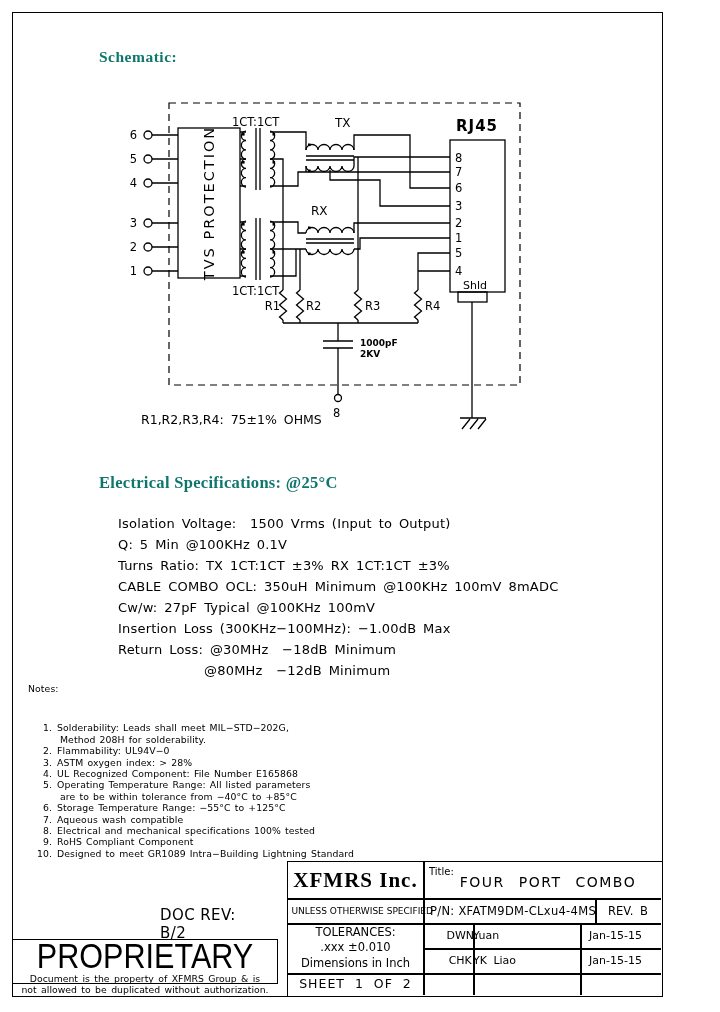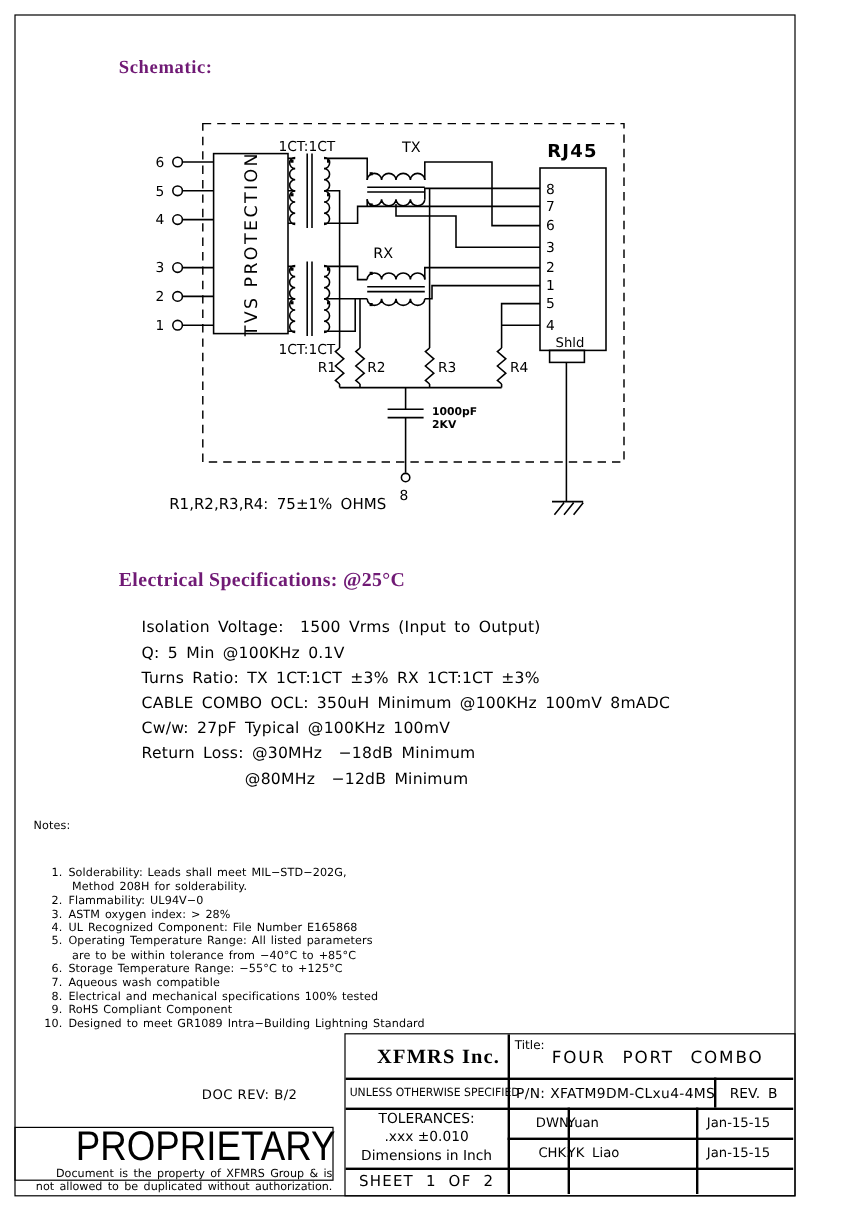--- a/index.html
+++ b/index.html
@@ -1,60 +1,60 @@
 <!DOCTYPE html>
 <html><head>
 <meta charset="utf-8">
 <style>
   html,body{margin:0;padding:0;background:#fff;}
   .page{position:relative;width:720px;height:1012px;background:#fff;color:#000;
         font-family:"DejaVu Sans",sans-serif;overflow:hidden;}
   .page-border{position:absolute;left:12px;top:12px;width:651px;height:985px;
         border:1.8px solid #000;box-sizing:border-box;}
-  .serif-head{position:absolute;font-family:"Liberation Serif",serif;font-weight:bold;color:#701a75;}
+  .serif-head{position:absolute;font-family:"Liberation Serif",serif;font-weight:bold;color:#0f766e;}
   .schem-head{left:99px;top:48px;font-size:15.5px;letter-spacing:.5px;}
   .elec-head{left:99px;top:473px;font-size:16.5px;letter-spacing:.3px;}
   svg.schematic{position:absolute;left:0;top:0;width:720px;height:460px;}
   svg.schematic text{font-family:"DejaVu Sans",sans-serif;fill:#000;}
   .specs{position:absolute;left:118px;top:513px;width:440px;font-size:13px;}
   .spec-line{height:21px;line-height:21px;white-space:pre;word-spacing:2.5px;letter-spacing:.2px;}
   .spec-line.indent{padding-left:86px;}
   .notes{position:absolute;left:28px;top:683px;width:330px;font-size:9.3px;
          line-height:11.4px;letter-spacing:.1px;word-spacing:1px;}
   .notes-heading{margin-bottom:28px;}
   .note-row{display:flex;white-space:pre;}
   .nnum{width:24px;text-align:right;flex:none;margin-right:5px;}
   .note-cont{padding-left:32px;white-space:pre;}
-  .docrev{position:absolute;left:160px;top:906px;width:96px;text-align:center;
-          font-size:11px;letter-spacing:.4px;}
+  .docrev{position:absolute;left:160px;top:906px;width:96px;text-align:left;
+          font-size:15px;letter-spacing:.4px;}
   .titleblock{position:absolute;left:287px;top:861px;width:376px;height:136px;
           border:1.6px solid #000;box-sizing:border-box;}
   .tb-line{position:absolute;background:#000;}
   .tb-cell{position:absolute;white-space:nowrap;}
-  .c-company{left:10px;top:2px;width:135px;height:33px;line-height:33px;text-align:center;
-          font-family:"Liberation Serif",serif;font-weight:bold;font-size:17px;letter-spacing:1px;}
+  .c-company{left:0;top:2px;width:135px;height:33px;line-height:33px;text-align:center;
+          font-family:"Liberation Serif",serif;font-weight:bold;font-size:21px;letter-spacing:1px;}
   .c-title-label{left:141px;top:4px;font-size:10px;}
   .c-title{left:148px;top:12px;width:224px;text-align:center;font-size:14px;
           word-spacing:8px;letter-spacing:1.5px;}
   .c-unless{left:0;top:36px;width:135px;height:25px;line-height:26px;text-align:center;
           font-size:9.5px;transform:scaleX(.95);}
   .c-pn{left:142px;top:36px;height:25px;line-height:26px;font-size:11.5px;letter-spacing:.3px;}
   .c-rev{left:307px;top:36px;width:66px;height:25px;line-height:26px;text-align:center;
           font-size:11.5px;word-spacing:3px;}
   .c-tol{left:0;width:135px;text-align:center;font-size:11.5px;}
   .c-sheet{left:0;top:111px;width:135px;height:22px;line-height:22px;text-align:center;
           font-size:12.5px;word-spacing:5px;letter-spacing:1px;}
   .c-role{left:149px;width:50px;text-align:center;font-size:11px;}
   .c-name{left:185px;width:107px;font-size:11px;word-spacing:3px;}
   .c-date{left:292px;width:81px;padding-left:9px;font-size:11px;box-sizing:border-box;}
   .r1{top:61px;height:25px;line-height:26px;}
   .r2{top:86px;height:25px;line-height:26px;}
   .r3{top:111px;height:22px;line-height:22px;margin-top:48px;}
   .proprietary{position:absolute;left:12px;top:939px;width:266px;height:45px;
-          border:1.8px solid #000;box-sizing:border-box;text-align:right;}
+          border:1.8px solid #000;box-sizing:border-box;text-align:center;}
   .prop-head{position:absolute;left:0;top:-3px;width:100%;font-family:"Liberation Sans",sans-serif;
           font-size:30px;font-weight:400;transform:scale(1.02,1.15);transform-origin:center top;}
   .prop-l1{position:absolute;left:0;top:33px;width:100%;font-size:9.3px;word-spacing:1.5px;}
   .prop-l2{position:absolute;left:0;top:44px;width:100%;font-size:9.3px;word-spacing:1.5px;}
 </style>
 </head>
 <body>
 
 <div class="page">
   <div class="page-border"></div>
@@ -176,20 +176,21 @@
   </svg>
 
   <div class="serif-head elec-head">Electrical Specifications: @25°C</div>
 
   <div class="specs">
     <div class="spec-line">Isolation Voltage:  1500 Vrms (Input to Output)</div>
     <div class="spec-line">Q: 5 Min @100KHz 0.1V</div>
     <div class="spec-line">Turns Ratio: TX 1CT:1CT ±3% RX 1CT:1CT ±3%</div>
     <div class="spec-line">CABLE COMBO OCL: 350uH Minimum @100KHz 100mV 8mADC</div>
     <div class="spec-line">Cw/w: 27pF Typical @100KHz 100mV</div>
+    <div class="spec-line">Insertion Loss (300KHz−100MHz): −1.00dB Max</div>
     <div class="spec-line">Return Loss: @30MHz  −18dB Minimum</div>
     <div class="spec-line indent">@80MHz  −12dB Minimum</div>
   </div>
 
   <div class="notes">
     <div class="notes-heading">Notes:</div>
     <div class="note-row"><span class="nnum">1.</span><span>Solderability: Leads shall meet MIL−STD−202G,</span></div>
     <div class="note-cont">Method 208H for solderability.</div>
     <div class="note-row"><span class="nnum">2.</span><span>Flammability: UL94V−0</span></div>
     <div class="note-row"><span class="nnum">3.</span><span>ASTM oxygen index: &gt; 28%</span></div>

